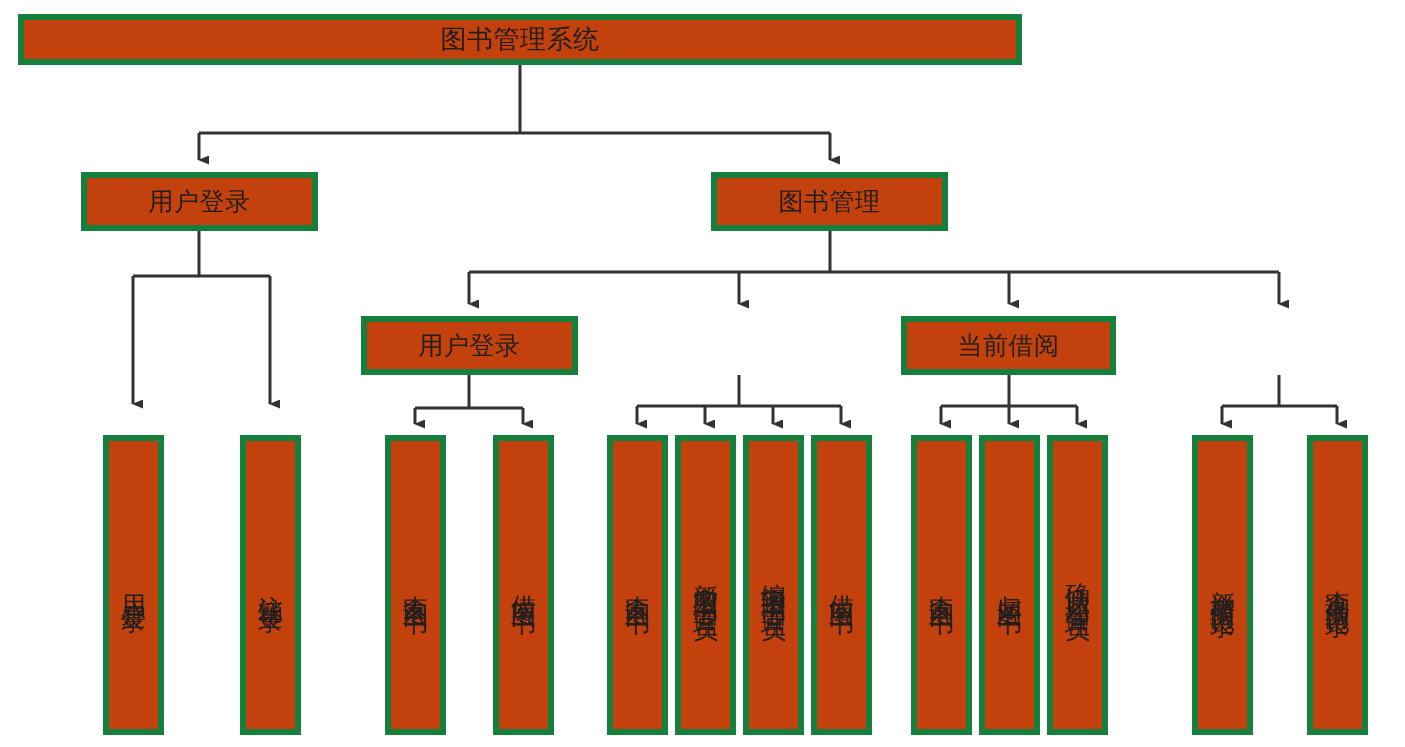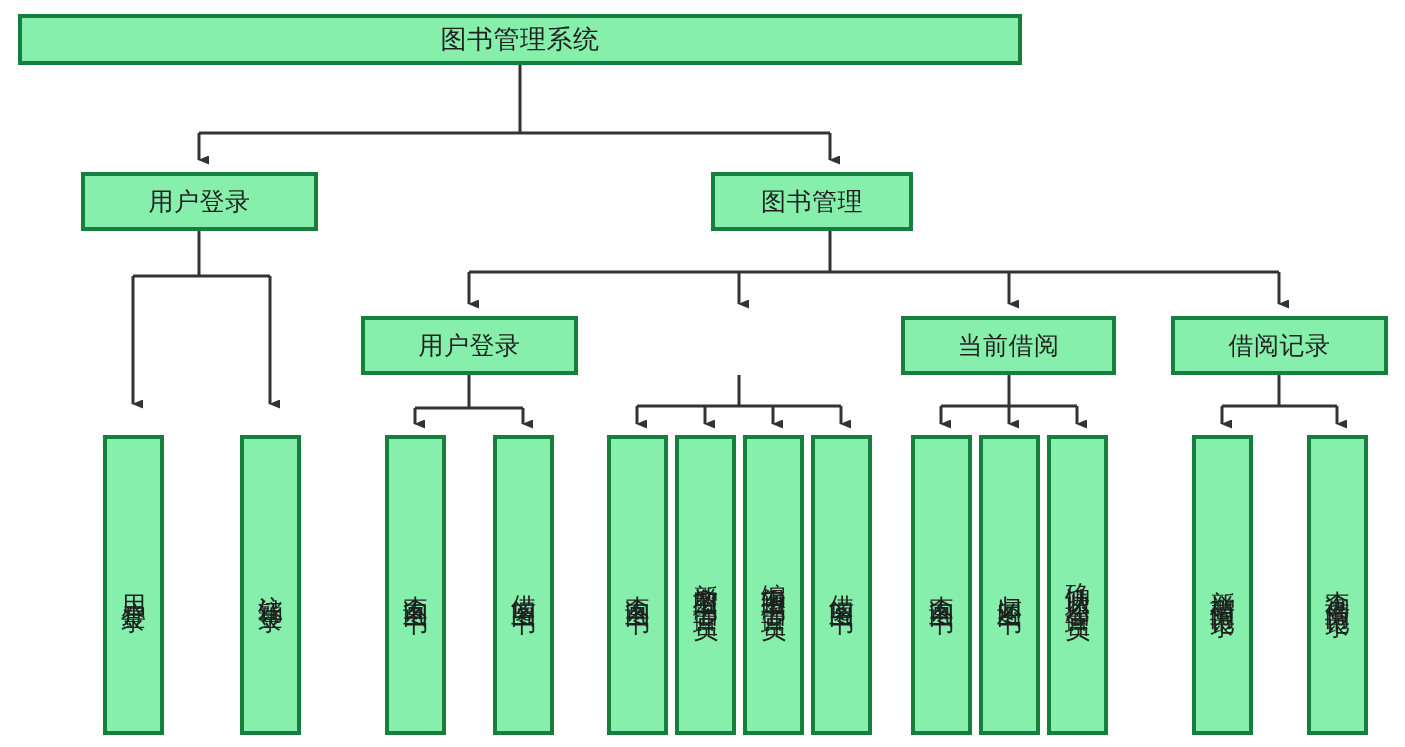--- a/index.html
+++ b/index.html
@@ -18,22 +18,22 @@
   svg#edges{
     position:absolute;
     left:0; top:0;
     width:1405px;
     height:747px;
     pointer-events:none;
   }
   .node{
     position:absolute;
     box-sizing:border-box;
-    background:#86efac;
-    border:4px solid #15803d;
+    background:#c2410c;
+    border:6px solid #15803d;
     display:flex;
     align-items:center;
     justify-content:center;
     z-index:3;
   }
   .node .lbl{
     display:block;
     text-align:center;
     line-height:1.18;
     color:#1f1f1f;
@@ -127,36 +127,33 @@
   </svg>
 
   <div class="node horiz root" style="left:18px; top:14px; width:1004px; height:51px;">
     <span class="lbl">图书管理系统</span>
   </div>
 
   <div class="node horiz" style="left:81px; top:172px; width:237px; height:59px;">
     <span class="lbl">用户登录</span>
   </div>
 
-  <div class="node horiz" style="left:711px; top:172px; width:202px; height:59px;">
+  <div class="node horiz" style="left:711px; top:172px; width:237px; height:59px;">
     <span class="lbl">图书管理</span>
   </div>
 
   <div class="node horiz" style="left:361px; top:316px; width:217px; height:59px;">
     <span class="lbl">用户登录</span>
   </div>
 
 
   <div class="node horiz" style="left:901px; top:316px; width:215px; height:59px;">
     <span class="lbl">当前借阅</span>
   </div>
 
-  <div class="node horiz" style="left:1171px; top:316px; width:217px; height:59px;">
-    <span class="lbl">借阅记录</span>
-  </div>
 
   <div class="node vert" style="left:103px; top:435px; width:61px; height:300px;">
     <span class="lbl">用户登录</span>
   </div>
 
   <div class="node vert" style="left:240px; top:435px; width:61px; height:300px;">
     <span class="lbl">注销登录</span>
   </div>
 
   <div class="node vert" style="left:385px; top:435px; width:61px; height:300px;">

